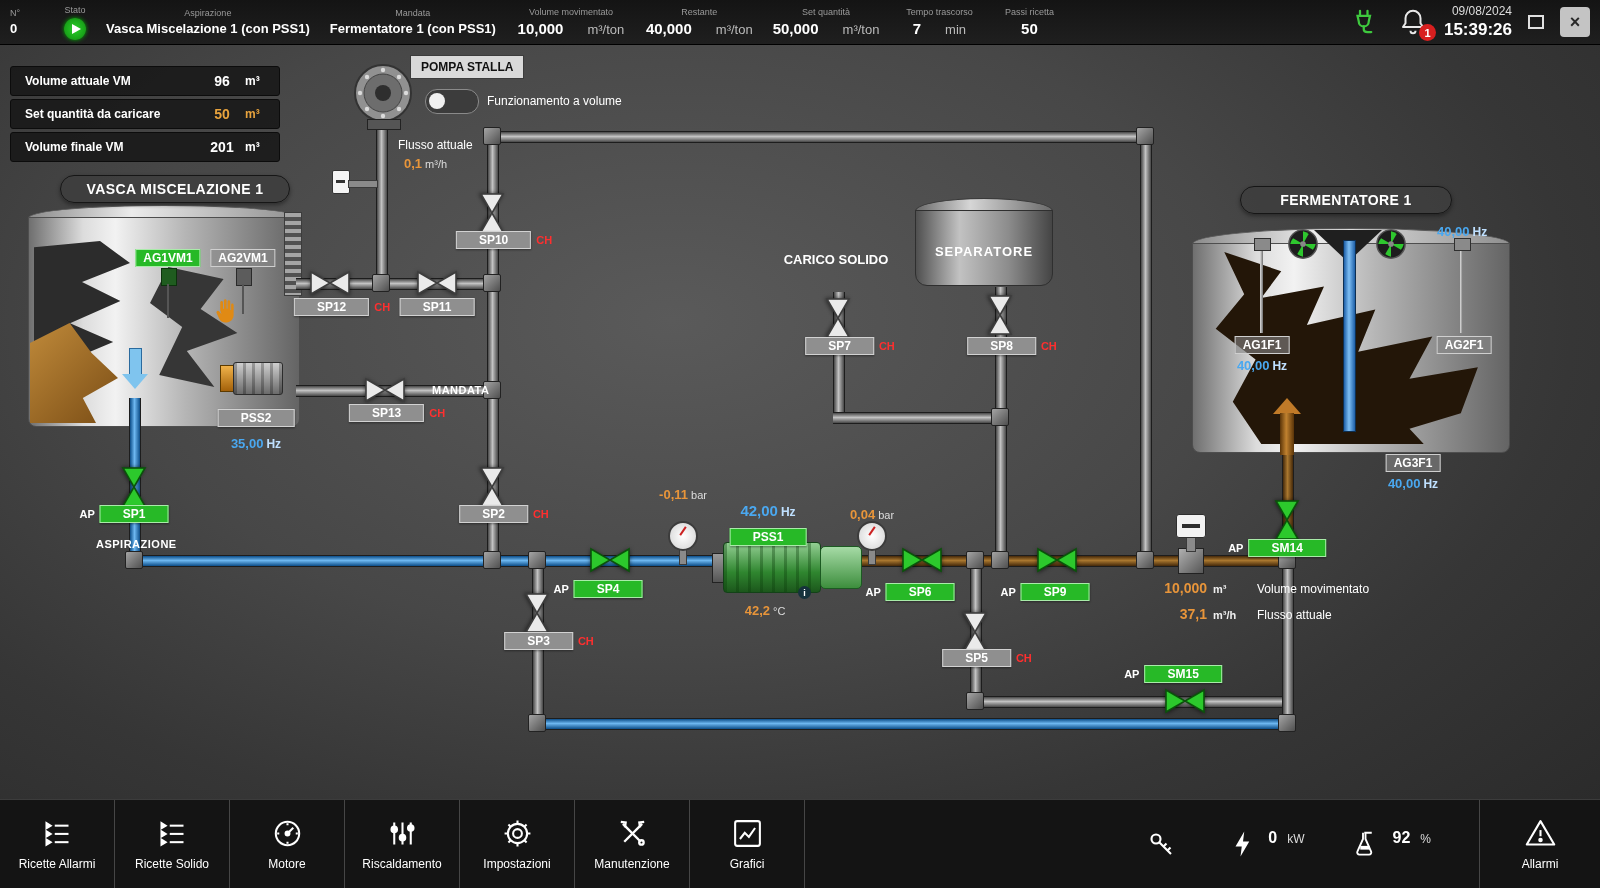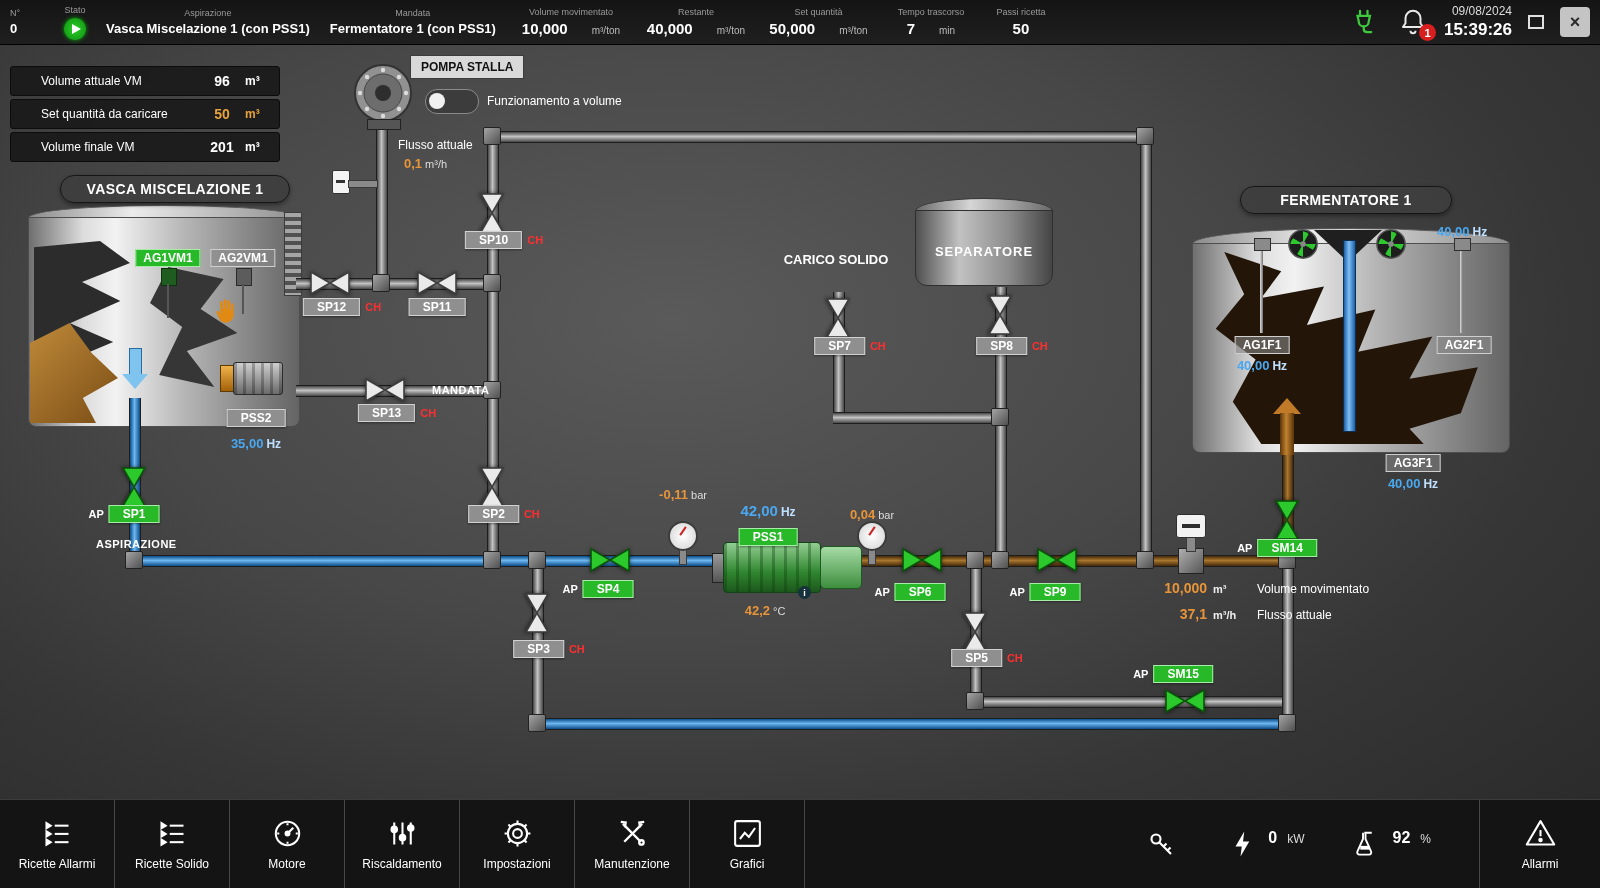--- a/index.html
+++ b/index.html
@@ -6,37 +6,37 @@
   .stage{position:relative;width:1600px;height:888px;overflow:hidden;
     background:radial-gradient(ellipse 1250px 720px at 42% 36%, #5a5a5a, #474747 45%, #363636 72%, #2b2b2b 100%);}
   
   .hdr{position:absolute;top:0;left:0;right:0;height:44px;background:linear-gradient(#141414,#1f1f1f);
     border-bottom:1px solid #000;display:flex;align-items:center;z-index:60;}
   .hcol{display:flex;flex-direction:column;align-items:center;justify-content:center;padding:2px 10px;height:100%;}
   .hcol.lft{align-items:flex-start;}
   .hlab{font-size:9px;color:#9a9a9a;margin-bottom:3px;white-space:nowrap;}
   .hval{font-size:13px;color:#fff;font-weight:bold;white-space:nowrap;}
   .hnum{font-size:15px;}
-  .hunit{font-size:10px;color:#bbb;font-weight:normal;margin-left:4px;padding-left:20px;}
+  .hunit{font-size:13px;color:#bbb;font-weight:normal;margin-left:4px;padding-left:20px;}
   .playbtn{width:22px;height:22px;border-radius:50%;background:radial-gradient(#2ad02a,#0f8a0f);display:inline-flex;align-items:center;justify-content:center;cursor:pointer;box-shadow:0 0 4px #0a0;}
   .playbtn .tri{width:0;height:0;border-left:9px solid #fff;border-top:5px solid transparent;border-bottom:5px solid transparent;margin-left:3px;}
   .hdr-right{margin-left:auto;display:flex;align-items:center;gap:16px;padding-right:8px;height:100%;}
   .hicon{position:relative;display:inline-flex;}
   .badge{position:absolute;right:-8px;bottom:-4px;width:17px;height:17px;border-radius:50%;background:#d81f1f;color:#fff;
     font-size:11px;font-weight:bold;display:flex;align-items:center;justify-content:center;}
   .dt{display:flex;flex-direction:column;align-items:flex-end;line-height:1.25;}
   .dt .date{font-size:12px;color:#ddd;}
   .dt .time{font-size:17px;color:#fff;font-weight:bold;}
   .minbtn{width:12px;height:10px;border:2px solid #e0e0e0;display:inline-block;cursor:pointer;}
   .closebtn{width:30px;height:30px;background:#c4c4c4;border-radius:4px;color:#2a2a2a;font-size:18px;font-weight:bold;
     display:flex;align-items:center;justify-content:center;cursor:pointer;margin-right:2px;}
   
   .info-row{position:absolute;left:10px;width:268px;height:28px;background:rgba(22,22,22,.85);border-radius:3px;
     display:flex;align-items:center;color:#fff;z-index:40;border:1px solid #0c0c0c;}
-  .info-row .lab{flex:1;font-size:12px;padding-left:30px;}
+  .info-row .lab{flex:1;font-size:12px;padding-left:14px;font-weight:bold;}
   .info-row .val{width:46px;text-align:center;font-size:14px;font-weight:bold;}
   .info-row .unit{width:34px;font-size:12px;font-weight:bold;}
   .info-row.accent .val,.info-row.accent .unit{color:#e8a33d;}
   
   .tank-title{position:absolute;background:rgba(62,62,62,.9);border:1px solid #161616;border-radius:15px;color:#fff;
     font-weight:bold;font-size:14px;padding:5px 0;text-align:center;z-index:40;letter-spacing:.4px;box-shadow:0 2px 4px rgba(0,0,0,.4);}
   .ovl{position:absolute;z-index:35;white-space:nowrap;color:#fff;}
   .ovl.bold11{font-size:11px;font-weight:bold;letter-spacing:.5px;}
   .ovl.center{transform:translateX(-50%);}
   .freqrow{font-size:13px;font-weight:bold;color:#4aa8f0;}
@@ -57,21 +57,21 @@
   .pv.brown{background:linear-gradient(to right,#45290a,#a9772f 45%,#45290a);}
   .jt{position:absolute;width:16px;height:16px;background:linear-gradient(135deg,#a5a5a5,#4f4f4f);border:1px solid #222;
     transform:translate(-50%,-50%);z-index:12;border-radius:2px;}
   
   .valve{position:absolute;width:40px;height:26px;transform:translate(-50%,-50%);z-index:25;cursor:pointer;}
   .valve.vv{transform:translate(-50%,-50%) rotate(90deg);}
   .valve svg{display:block;width:40px;height:26px;filter:drop-shadow(0 1px 2px rgba(0,0,0,.55));}
   .valve.open path{fill:#2cc92c;stroke:#0b520b;stroke-width:1.6;}
   .valve.closed path{fill:#eaeaea;stroke:#3d3d3d;stroke-width:1.6;}
   .vlabel-row{position:absolute;transform:translate(-50%,-50%);display:flex;align-items:center;white-space:nowrap;z-index:30;cursor:pointer;}
-  .vbox{padding:1px 13px;font-size:12px;font-weight:bold;color:#fff;border:1px solid #d2d2d2;background:#8f8f8f;box-shadow:0 1px 2px rgba(0,0,0,.4);}
+  .vbox{padding:1px 22px;font-size:12px;font-weight:bold;color:#fff;border:1px solid #d2d2d2;background:#8f8f8f;box-shadow:0 1px 2px rgba(0,0,0,.4);}
   .vbox.g{background:#27b927;border-color:#a9eba9;}
   .st-ap{color:#fff;font-size:11px;font-weight:bold;margin-right:5px;}
   .st-ch{color:#ff2f2f;font-size:11px;font-weight:bold;margin-left:5px;}
   
   .tank{position:absolute;z-index:5;}
   .tank .tbody{position:absolute;left:0;right:0;top:12px;bottom:0;border:1px solid #4e4e4e;border-radius:0 0 8px 8px;
     background:linear-gradient(to right,#6f6f6f,#dcdcdc 20%,#f2f2f2 32%,#b5b5b5 58%,#868686 82%,#646464);}
   .tank .ttop{position:absolute;left:0;right:0;top:0;height:24px;border-radius:50%;border:1px solid #5a5a5a;
     background:linear-gradient(to right,#8a8a8a,#ececec 38%,#8f8f8f);}
   .decor{position:absolute;}
@@ -508,21 +508,21 @@
       </div>
       <div class="vlabel-row" style="left: 1012px; top: 346px;">
         <span class="vbox w">SP8</span>
         <span class="st-ch">CH</span>
       </div>
       <div class="valve vv closed" style="left: 537px; top: 613px;">
         <svg viewBox="0 0 40 26">
           <path d="M1 2 L20 13 L1 24 Z M39 2 L20 13 L39 24 Z"></path>
         </svg>
       </div>
-      <div class="vlabel-row" style="left: 549px; top: 641px; margin-top: 8px;">
+      <div class="vlabel-row" style="left: 549px; top: 641px;">
         <span class="vbox w">SP3</span>
         <span class="st-ch">CH</span>
       </div>
       <div class="valve vv closed" style="left: 975px; top: 632px;">
         <svg viewBox="0 0 40 26">
           <path d="M1 2 L20 13 L1 24 Z M39 2 L20 13 L39 24 Z"></path>
         </svg>
       </div>
       <div class="vlabel-row" style="left: 987px; top: 658px;">
         <span class="vbox w">SP5</span>

